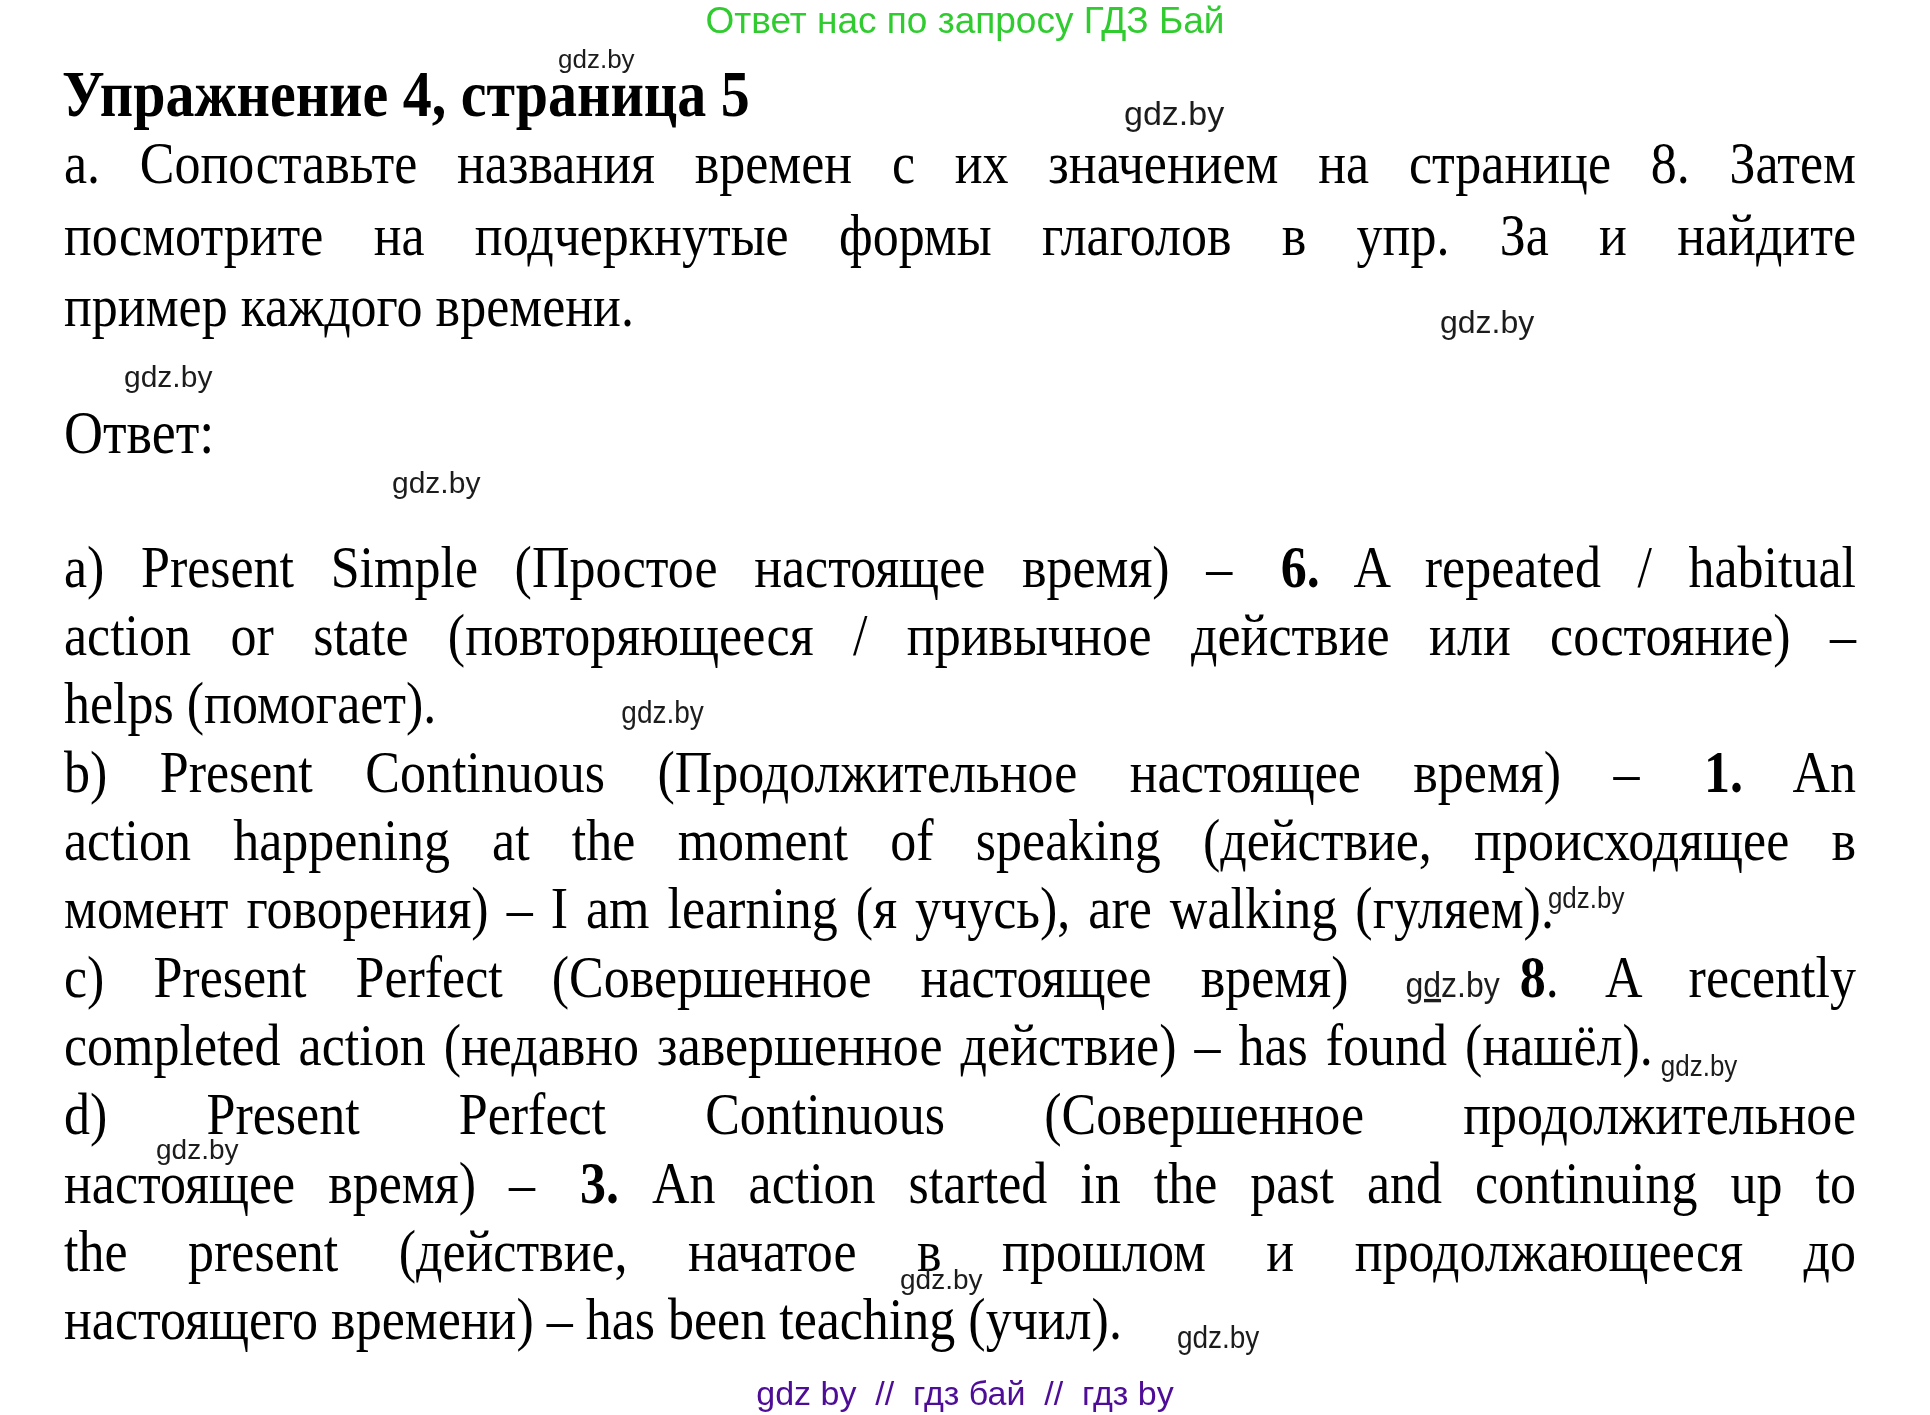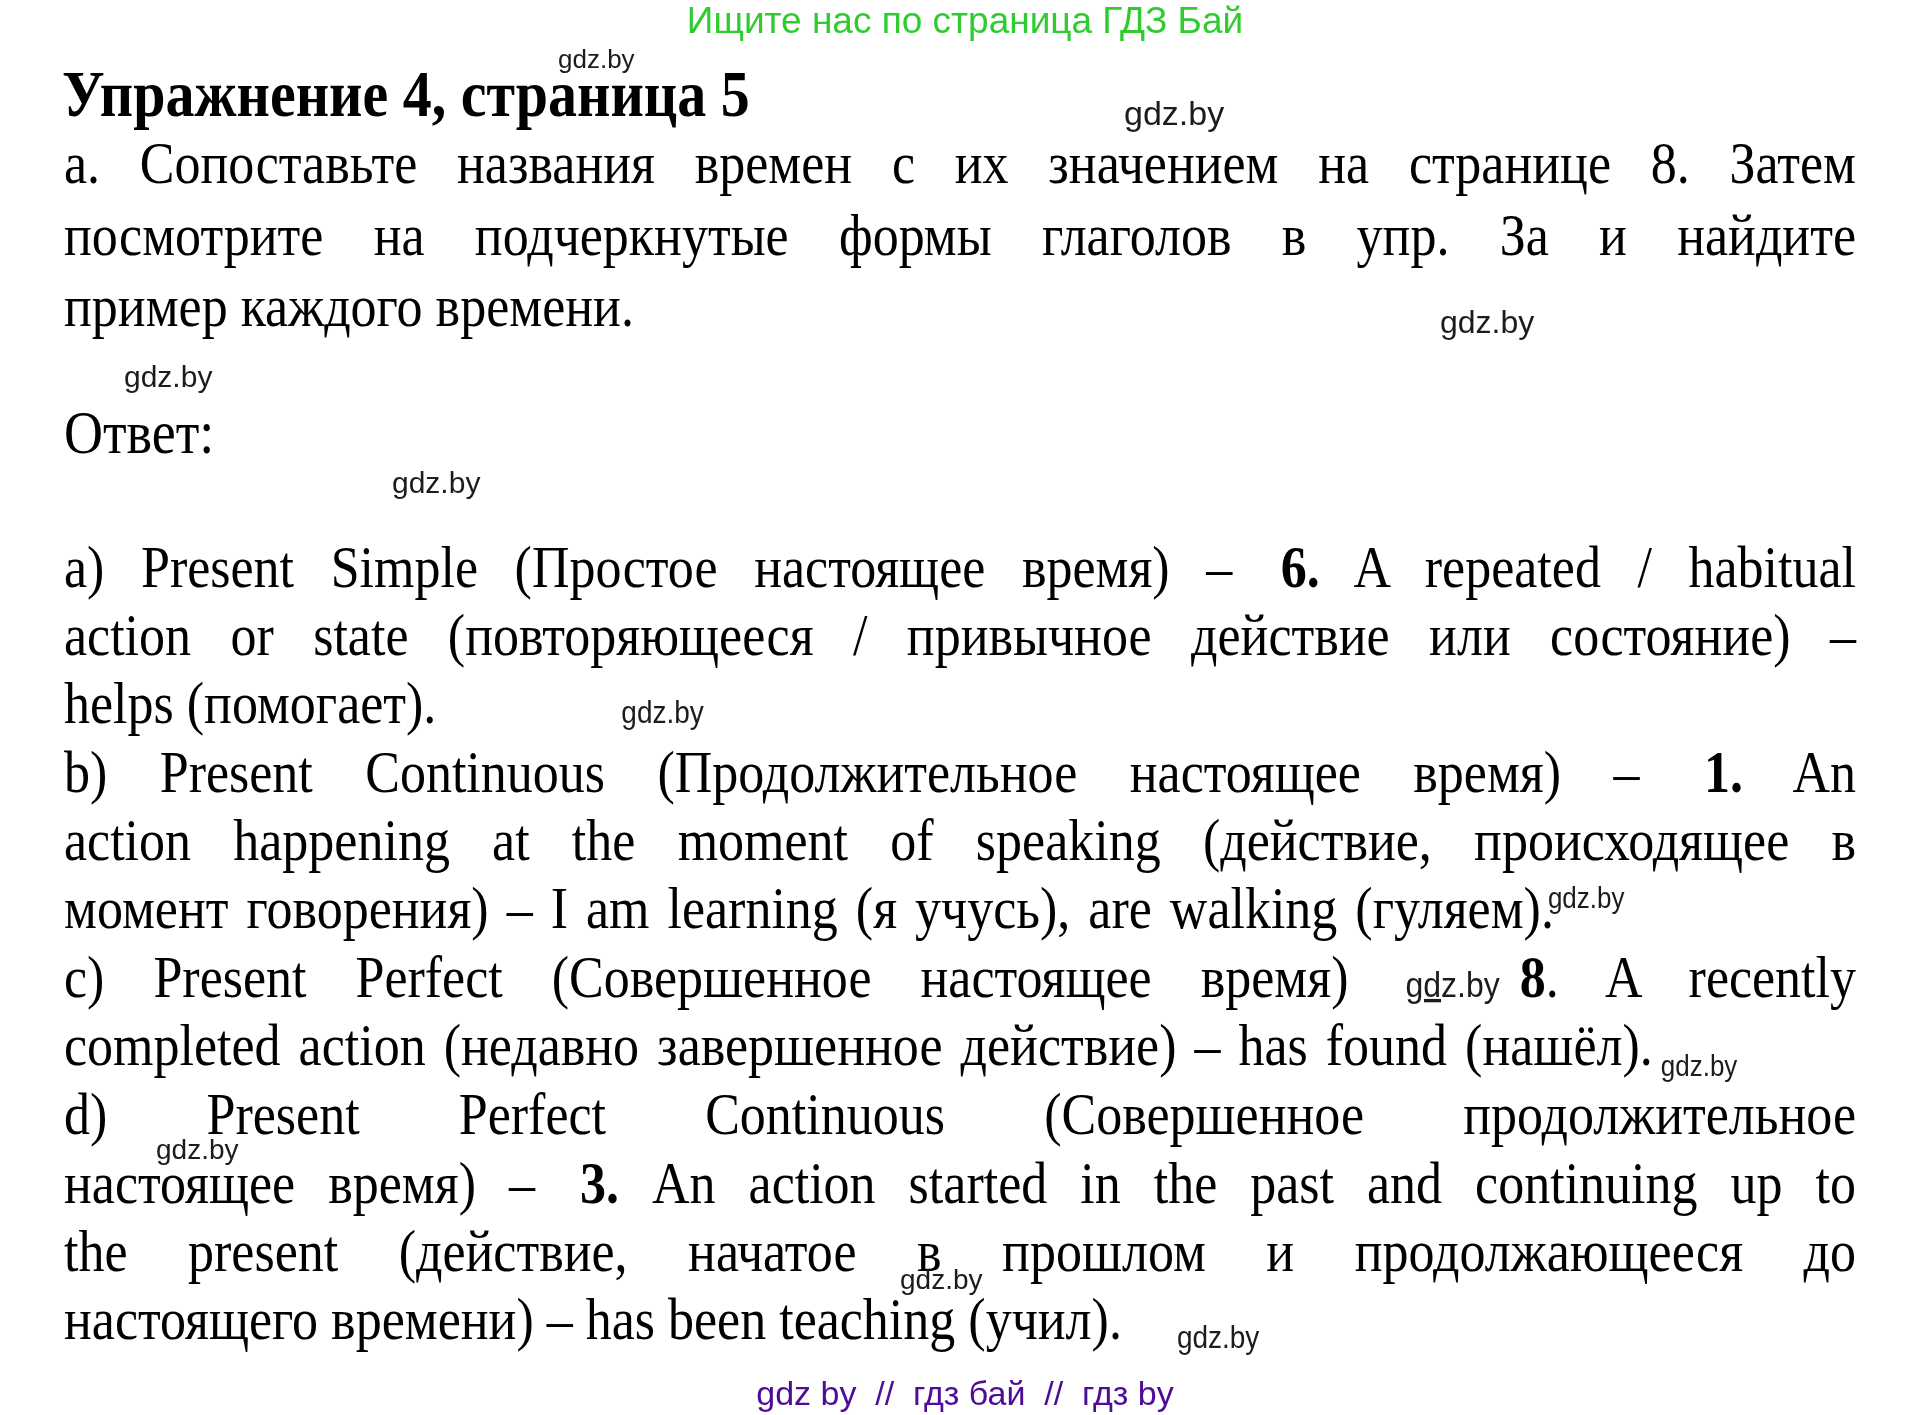--- a/index.html
+++ b/index.html
@@ -49,21 +49,21 @@
   .footer{
     top:1376px;left:0;width:1930px;text-align:center;
     font-family:"Liberation Sans",sans-serif;font-size:34px;color:#4e0d96;
     line-height:1;
   }
   .footer span{white-space:pre;}
 </style>
 </head>
 <body>
 
-<div class="abs promo">Ищите нас по страница ГДЗ Бай</div>
+<div class="abs promo">Ответ нас по запросу ГДЗ Бай</div>
 
 <span class="abs wm wm1">gdz.by</span>
 
 <div class="abs title stretch">Упражнение 4, страница 5</div>
 
 <span class="abs wm wm2">gdz.by</span>
 
 <div class="abs intro stretch">
   <div class="jline">а. Сопоставьте названия времен с их значением на странице 8. Затем</div>
   <div class="jline">посмотрите на подчеркнутые формы глаголов в упр. За и найдите</div>

